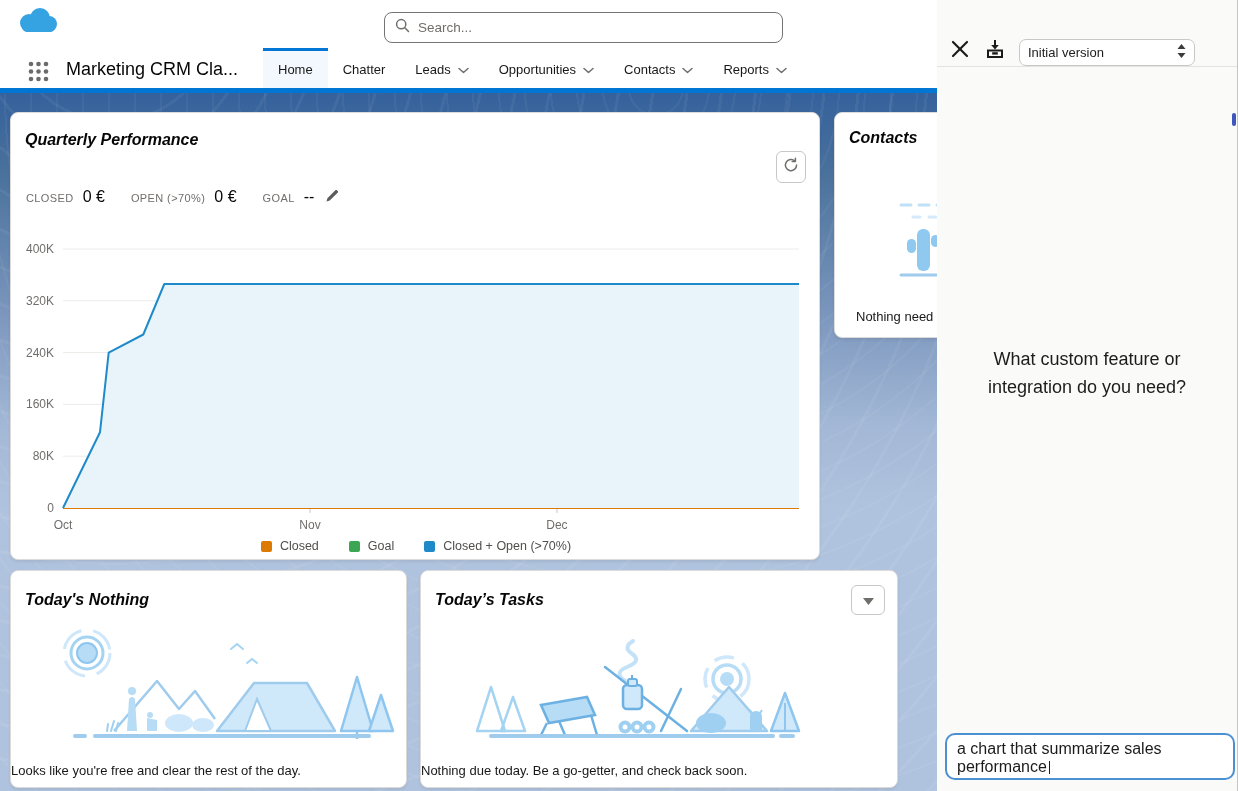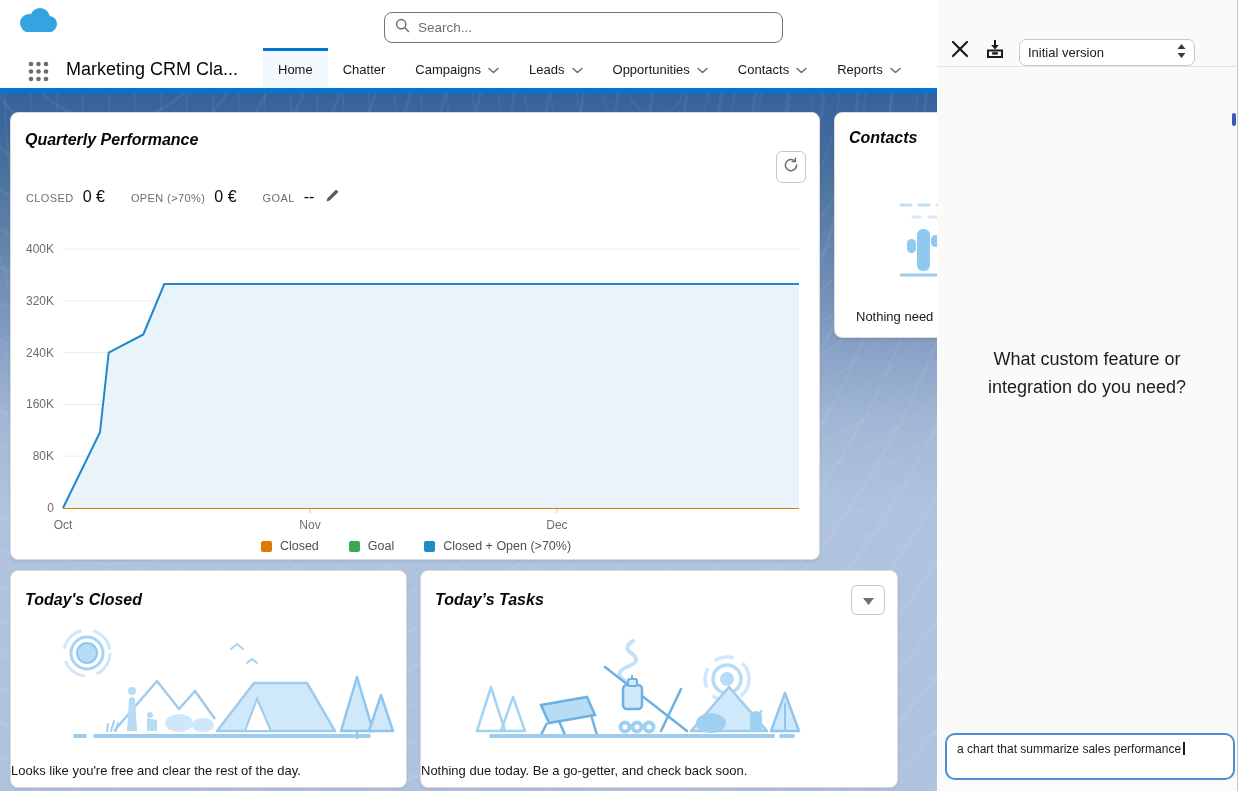--- a/index.html
+++ b/index.html
@@ -67,21 +67,21 @@
   .panel-header { position:absolute; left:0; top:0; width:100%; height:41px; border-bottom:1px solid #e3e3e1;
     display:flex; align-items:flex-end; padding:0 8px;margin-top:26px; }
   .close-btn { width:30px; height:30px; display:flex; align-items:center; justify-content:center; cursor:pointer; }
   .import-btn { width:30px; height:30px; margin-left:5px; display:flex; align-items:center; justify-content:center; cursor:pointer; }
   .version-select { margin-left:9px; width:176px; height:27px; background:#fff; border:1px solid #c8c8c6;
     border-radius:7px; display:flex; align-items:center; padding:0 8px; font-size:13px; color:#1b1b1b; cursor:pointer; }
   .version-select .vs-label { flex:1; }
   .prompt-heading { position:absolute; left:50%; top:345px; transform:translateX(-50%); width:256px;
     text-align:center; font-size:18px; line-height:28px; color:#1c1c1c; }
   .prompt-input { position:absolute; left:8px; top:733px; width:290px; height:47px; background:#fff;
-    border:2px solid #4a90d2; border-radius:10px; padding:5px 10px; font-size:12px; line-height:18px;
+    border:2px solid #4a90d2; border-radius:10px; padding:5px 10px; font-size:16px; line-height:18px;
     color:#1b1b1b; cursor:text; }
   .caret { display:inline-block; width:1.5px; height:13px; background:#1b1b1b; vertical-align:-2px; margin-left:2px; }
   .panel-scroll-track { position:absolute; right:0; top:0; width:5px; height:791px; }
   .panel-scroll-thumb { position:absolute; right:1px; top:113px; width:4px; height:13px; background:#3d56c0; border-radius:2px; }
 </style>
 </head>
 <body>
 
 <div>
 
@@ -126,26 +126,20 @@
       </svg>
     </span>
     <span class="app-name">Marketing CRM Cla...</span>
 
     <nav class="tabs">
       <div class="tab active">
           <span>Home</span>
         </div>
       <div class="tab">
           <span>Chatter</span>
-        </div>
-      <div class="tab">
-          <span>Campaigns</span>
-        <span><svg width="11" height="7" viewBox="0 0 11 7">
-              <polyline points="1,1.5 5.5,5.5 10,1.5" fill="none" stroke="#706e6b" stroke-width="1.5" stroke-linecap="round" stroke-linejoin="round"></polyline>
-            </svg></span>
         </div>
       <div class="tab">
           <span>Leads</span>
         <span><svg width="11" height="7" viewBox="0 0 11 7">
               <polyline points="1,1.5 5.5,5.5 10,1.5" fill="none" stroke="#706e6b" stroke-width="1.5" stroke-linecap="round" stroke-linejoin="round"></polyline>
             </svg></span>
         </div>
       <div class="tab">
           <span>Opportunities</span>
         <span><svg width="11" height="7" viewBox="0 0 11 7">
@@ -247,21 +241,21 @@
         <path d="M60 80 L72 40 L84 80 Z" fill="#cfe9fb" stroke="#8fc9ef" stroke-width="2"></path>
         <line x1="72" y1="40" x2="72" y2="30" stroke="#8fc9ef" stroke-width="2"></line>
         <polygon points="72,30 84,33 72,37" fill="#b7dcf5"></polygon>
         <line x1="6" y1="84" x2="110" y2="84" stroke="#9fcbed" stroke-width="3" stroke-linecap="round"></line>
       </svg>
     </span>
     <div class="assist-empty">Nothing need</div>
   </section>
 
   <section class="card card-events">
-    <h2 class="empty-card-title">Today's Closed</h2>
+    <h2 class="empty-card-title">Today's Nothing</h2>
     <span class="empty-illus">
       <svg width="380" height="132" viewBox="0 0 380 132">
         <circle cx="68" cy="34" r="23" fill="none" stroke="#cfe7fa" stroke-width="3" stroke-dasharray="26 12"></circle>
         <circle cx="68" cy="34" r="16" fill="none" stroke="#a5d4f3" stroke-width="3"></circle>
         <circle cx="68" cy="34" r="10" fill="#b7dcf5" stroke="#8ec6ef" stroke-width="2"></circle>
         <polyline points="212,30 218,25 224,30" fill="none" stroke="#a5d4f3" stroke-width="2" stroke-linecap="round"></polyline>
         <polyline points="228,44 233,40 238,44" fill="none" stroke="#a5d4f3" stroke-width="2" stroke-linecap="round"></polyline>
         <polyline points="95,112 138,62 160,90 176,72 196,100" fill="none" stroke="#9fcbed" stroke-width="2.5" stroke-linejoin="round"></polyline>
         <ellipse cx="160" cy="104" rx="14" ry="9" fill="#cfe7fa"></ellipse>
         <ellipse cx="184" cy="106" rx="11" ry="7" fill="#cfe7fa"></ellipse>

